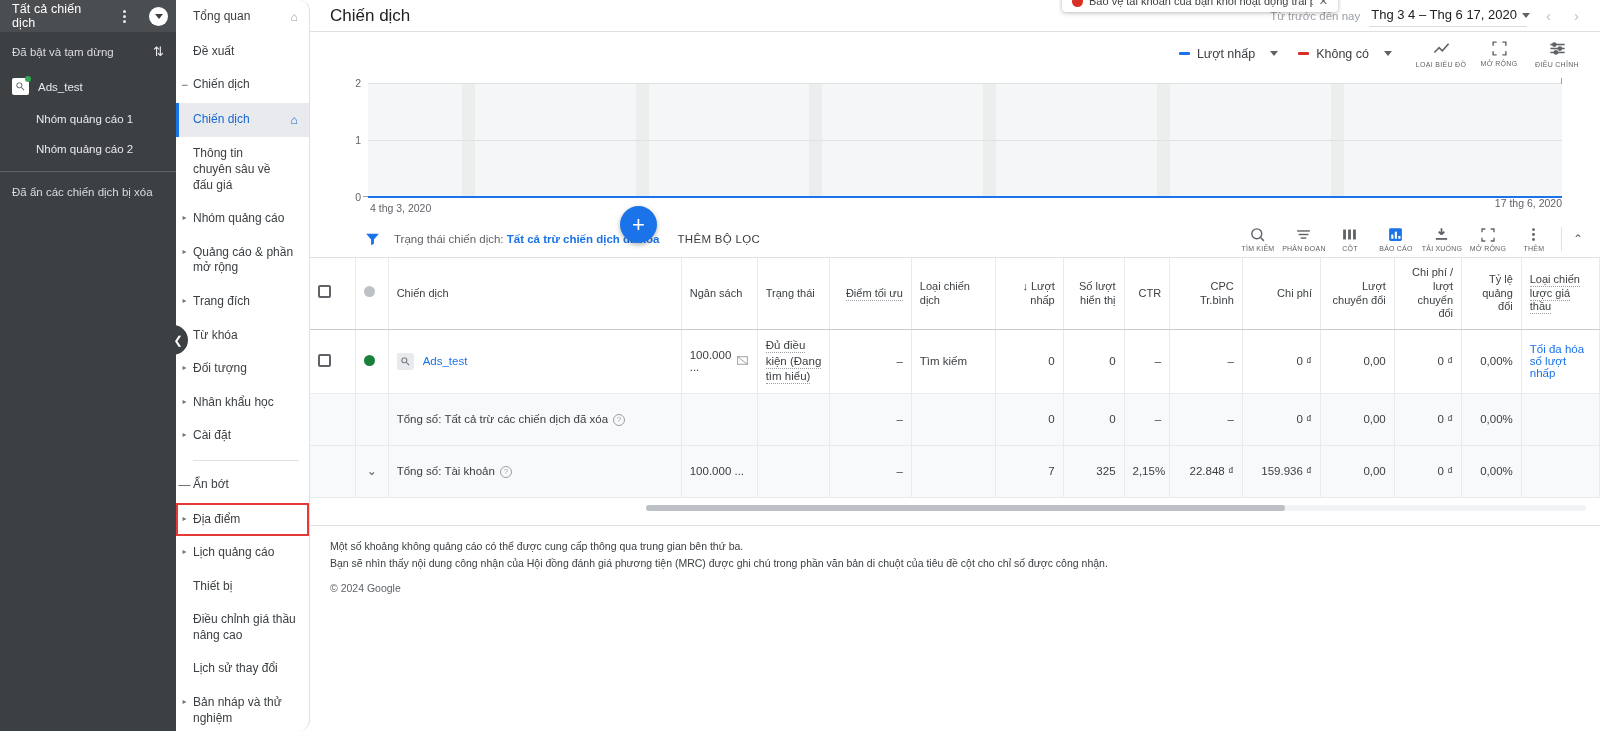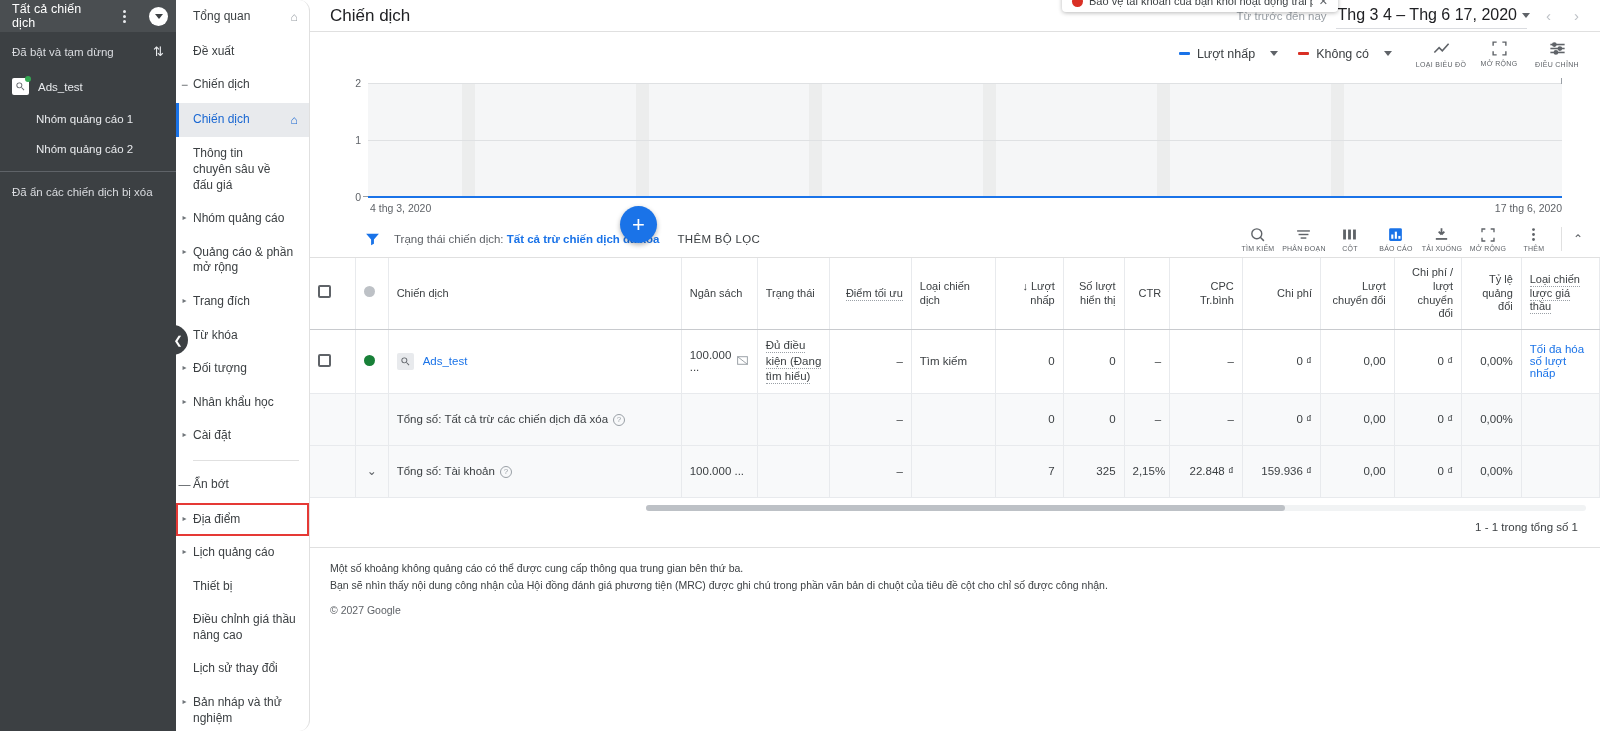--- a/index.html
+++ b/index.html
@@ -91,21 +91,21 @@
   .main { flex: 1; height: 731px; position: relative; background: #fff; overflow: hidden; }
 
   .main-header {
     height: 31px; display: flex; align-items: center;
     padding: 0 14px 0 20px; position: relative;
   }
   .page-title { font-size: 17px; color: #202124; font-weight: 400; flex: 1; }
   .daterange { display: flex; align-items: center; gap: 9px; }
   .dr-pre { font-size: 11.5px; color: #9aa0a6; }
   .dr-val {
-    font-size: 16px; color: #202124; border-bottom: 1px solid #dadce0;
+    font-size: 13px; color: #202124; border-bottom: 1px solid #dadce0;
     padding: 3px 10px 4px 2px; cursor: pointer; min-width: 128px;
   }
   .dr-caret {
     width: 0; height: 0; border-left: 4px solid transparent; border-right: 4px solid transparent;
     border-top: 5px solid #5f6368; cursor: pointer; margin-left: -14px;
   }
   .dr-nav { color: #bdc1c6; font-size: 15px; padding: 0 7px; cursor: pointer; }
 
   
   .toast {
@@ -142,21 +142,21 @@
   .plot {
     position: absolute; left: 0; right: 24px; top: 8px; bottom: 24px;
     background: #f5f6f7;
   }
   .band { position: absolute; top: 0; bottom: 0; width: 13px; background: #eceded; }
   .gridline { position: absolute; left: 0; right: 0; height: 1px; background: #dfe1e3; }
   .zeroline { position: absolute; left: 0; right: 0; height: 2px; background: #1a73e8; }
   .ylab { position: absolute; font-size: 10.5px; color: #5f6368; right: 100%; margin-right: 7px; transform: translateY(-50%); }
   .ytick { position: absolute; right: 100%; width: 5px; height: 1px; background: #9aa0a6; }
   .xlab-left { position: absolute; left: 2px; top: 100%; margin-top: 5px; font-size: 10.5px; color: #5f6368; }
-  .xlab-right { position: absolute; right: 0; top: 100%; margin-top: 5px; font-size: 10.5px; color: #5f6368; }
+  .xlab-right { position: absolute; right: 0; top: 100%; font-size: 10.5px; color: #5f6368; }
   .endcap { position: absolute; right: 0; top: -5px; width: 1px; height: 6px; background: #9aa0a6; }
 
   
   .fab {
     position: absolute; left: 310px; top: 206px; width: 37px; height: 37px;
     border-radius: 50%; background: #1a73e8; color: #fff;
     display: flex; align-items: center; justify-content: center;
     font-size: 22px; font-weight: 300; box-shadow: 0 2px 5px rgba(0,0,0,.3);
     cursor: pointer; z-index: 12; line-height: 1;
   }
@@ -642,22 +642,21 @@
         </tr>
       </tbody>
     </table>
 
     <div class="hscroll">
       <div class="hscroll-track">
         <div class="hscroll-thumb"></div>
       </div>
     </div>
 
-    <div class="pager">1 - 1 trong tổng số 1</div>
     <div class="tbl-bottom-rule"></div>
   </div>
 
   <div class="footer">
     <div>Một số khoảng không quảng cáo có thể được cung cấp thông qua trung gian bên thứ ba.</div>
     <div>Bạn sẽ nhìn thấy nội dung công nhận của Hội đồng đánh giá phương tiện (MRC) được ghi chú trong phần văn bản di chuột của tiêu đề cột cho chỉ số được công nhận.</div>
   </div>
-  <div class="copyright">© 2027 Google</div>
+  <div class="copyright">© 2024 Google</div>
 </div>
 
 </body></html>

